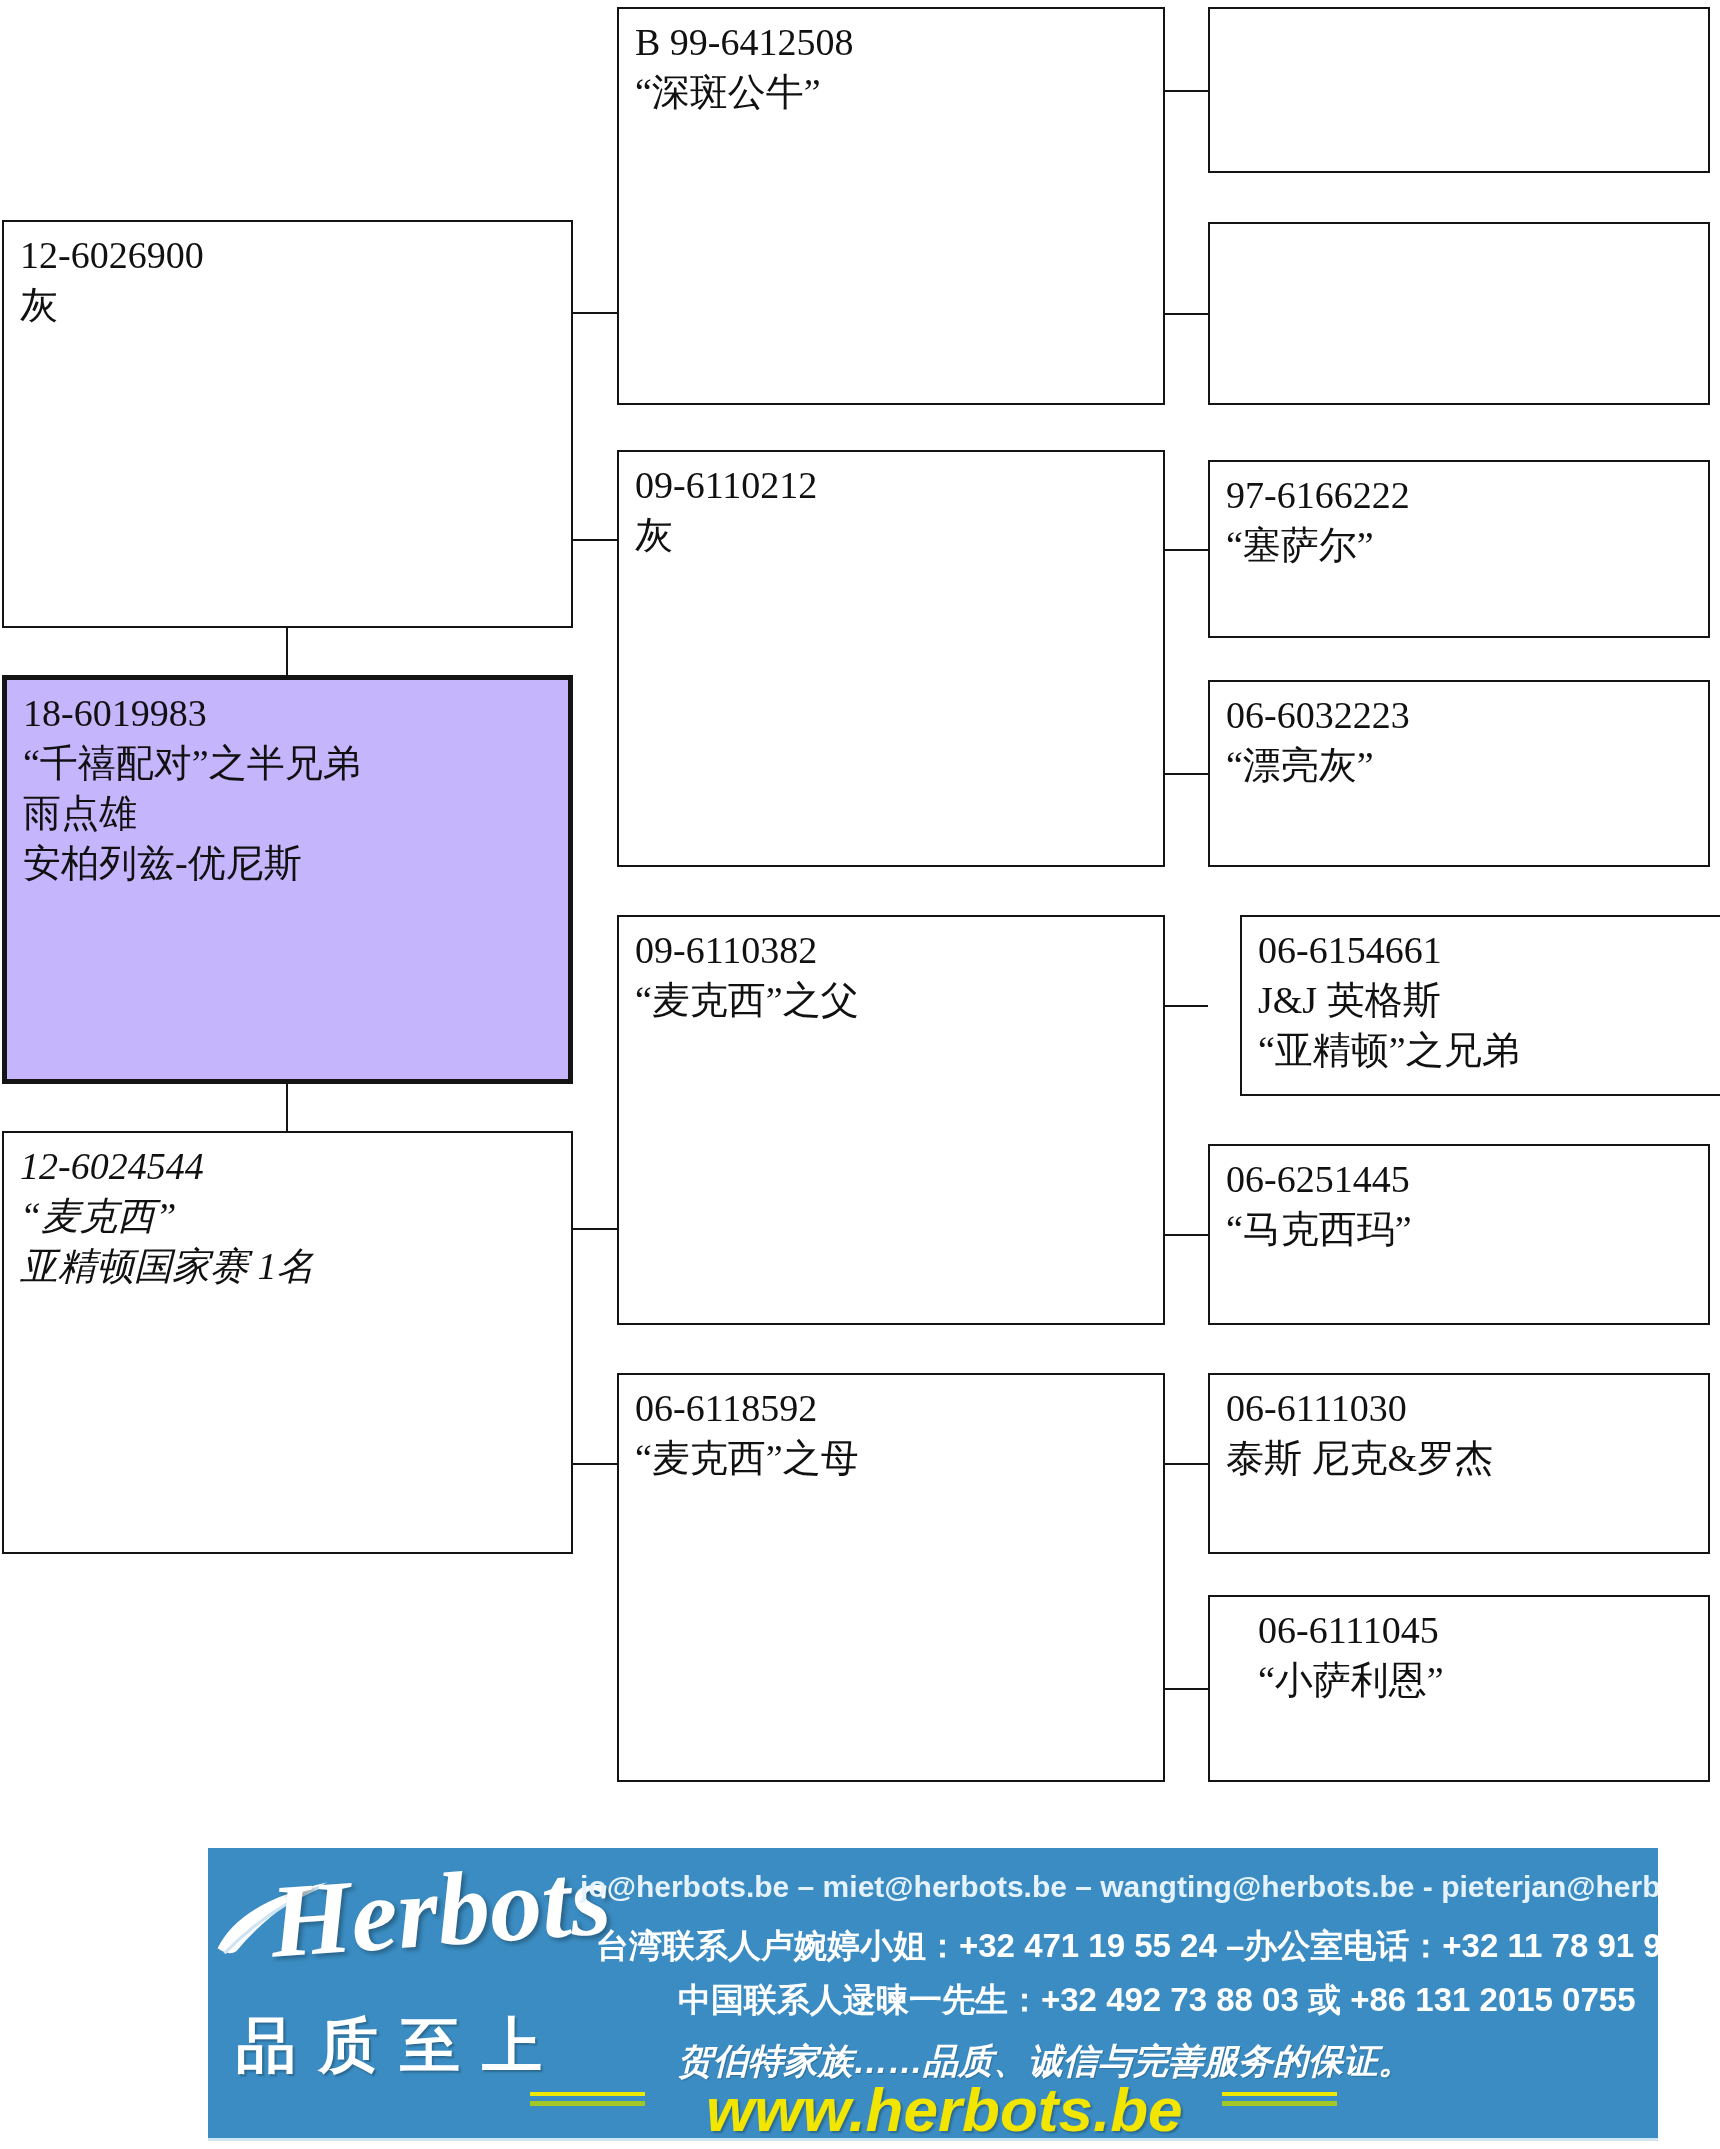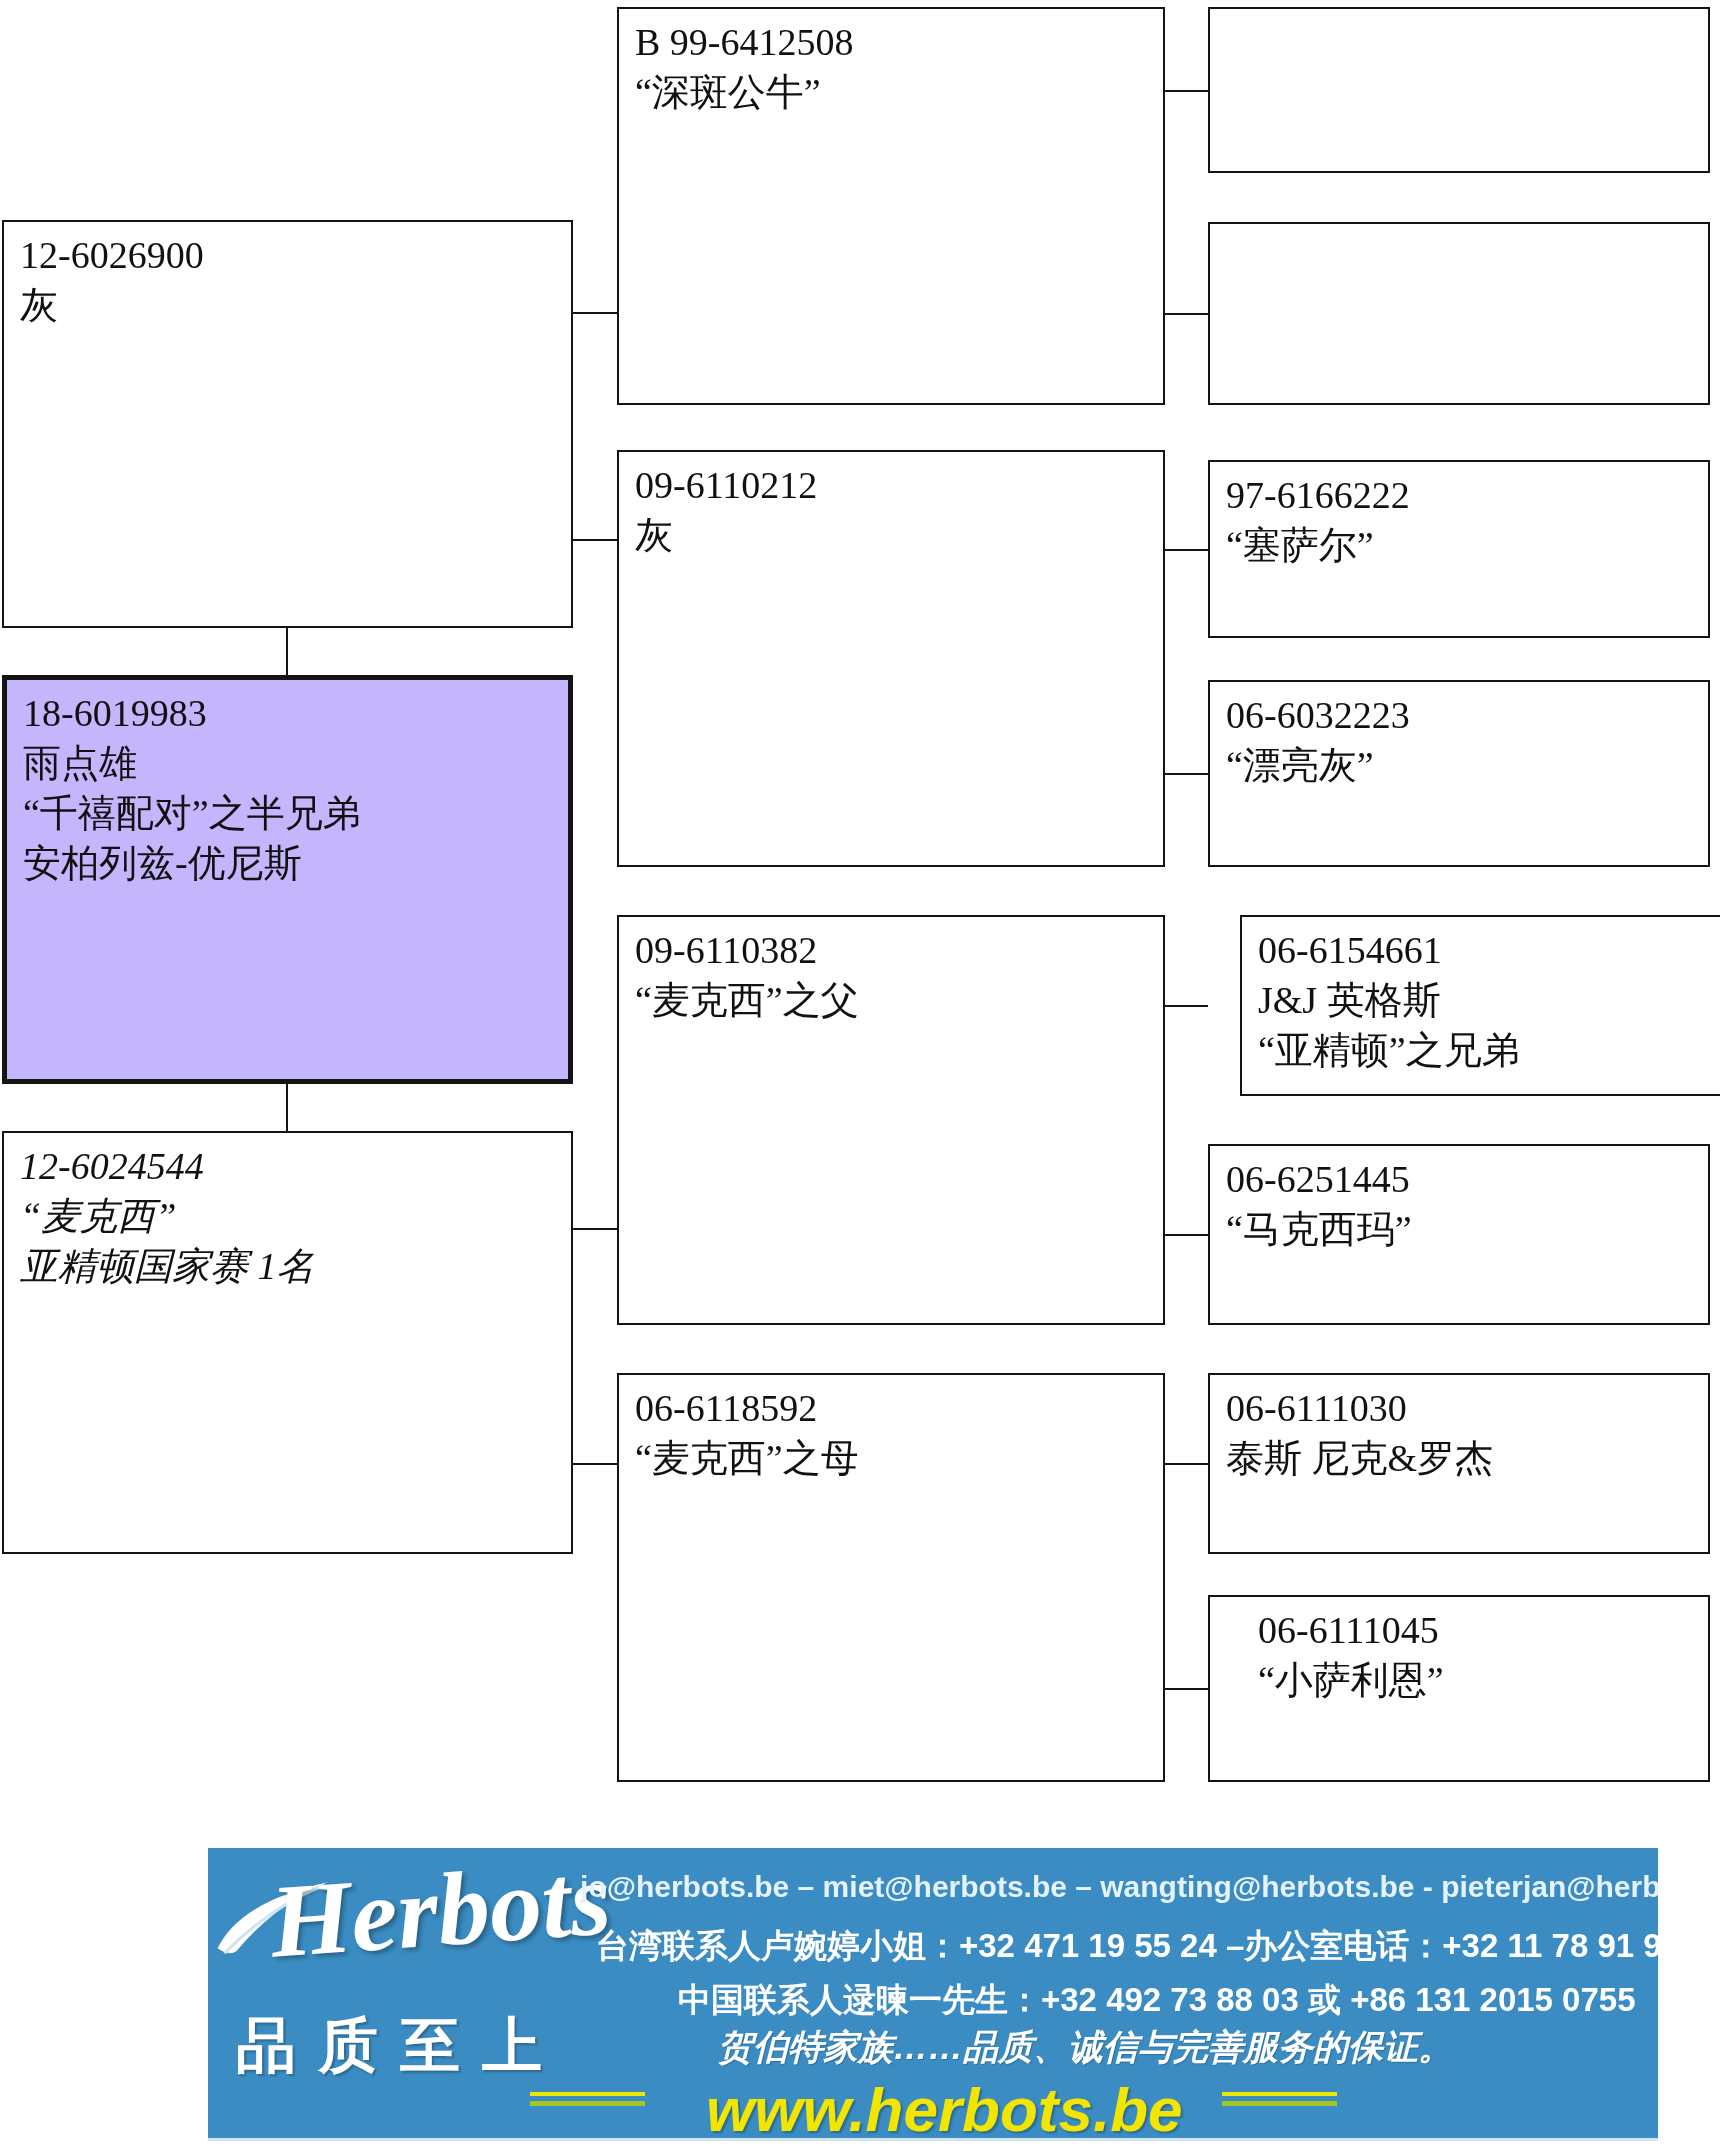--- a/index.html
+++ b/index.html
@@ -18,43 +18,43 @@
           font-style:italic;font-weight:bold;font-size:104px;color:#ffffff;
           transform:rotate(-4deg);text-shadow:3px 3px 4px rgba(0,0,0,0.3);white-space:nowrap;}
   .logo-tagline{position:absolute;left:28px;top:158px;font-weight:bold;font-size:60px;color:#ffffff;
           letter-spacing:22px;white-space:nowrap;text-shadow:2px 2px 2px rgba(0,0,0,0.25);}
   .bn-emails{position:absolute;left:372px;top:22px;font-weight:bold;font-size:30px;color:#e6f3fd;
           white-space:nowrap;}
   .bn-line1{position:absolute;left:388px;top:76px;font-weight:bold;font-size:33px;color:#ffffff;
           white-space:nowrap;}
   .bn-line2{position:absolute;left:470px;top:130px;font-weight:bold;font-size:33px;color:#ffffff;
           white-space:nowrap;}
-  .bn-slogan{position:absolute;left:470px;top:176px;font-weight:bold;font-style:italic;font-size:35px;
-          color:#ffffff;white-space:nowrap;text-shadow:1px 1px 1px rgba(0,0,0,0.2);margin-left:40px;}
+  .bn-slogan{position:absolute;left:470px;top:190px;font-weight:bold;font-style:italic;font-size:35px;
+          color:#ffffff;white-space:nowrap;text-shadow:1px 1px 1px rgba(0,0,0,0.2);}
   .bn-web{position:absolute;left:498px;top:226px;font-weight:bold;font-style:italic;font-size:62px;
           color:#f2e600;white-space:nowrap;text-shadow:2px 2px 2px rgba(0,0,0,0.25);}
   .dbl{position:absolute;width:115px;height:14px;}
   .dbl .l1{height:4px;background:#ece800;margin-bottom:5px;}
   .dbl .l2{height:5px;background:#a2c828;}
   .feather{position:absolute;left:2px;top:38px;transform:rotate(-10deg);}
 </style>
 </head>
 <body>
 
 <div id="canvas">
 
   <div class="pbox" style="left:2px;top:220px;width:571px;height:408px;">
     <div class="bline">12-6026900</div>
     <div class="bline">灰</div>
   </div>
 
   <div class="pbox main" style="left:2px;top:675px;width:571px;height:409px;">
     <div class="bline">18-6019983</div>
+    <div class="bline">“千禧配对”之半兄弟</div>
     <div class="bline">雨点雄</div>
-    <div class="bline">“千禧配对”之半兄弟</div>
     <div class="bline">安柏列兹-优尼斯</div>
   </div>
 
   <div class="pbox" style="left:2px;top:1131px;width:571px;height:423px;font-style:italic;">
     <div class="bline">12-6024544</div>
     <div class="bline">“麦克西”</div>
     <div class="bline">亚精顿国家赛 1名</div>
   </div>
 
   <div class="pbox" style="left:617px;top:7px;width:548px;height:398px;">

